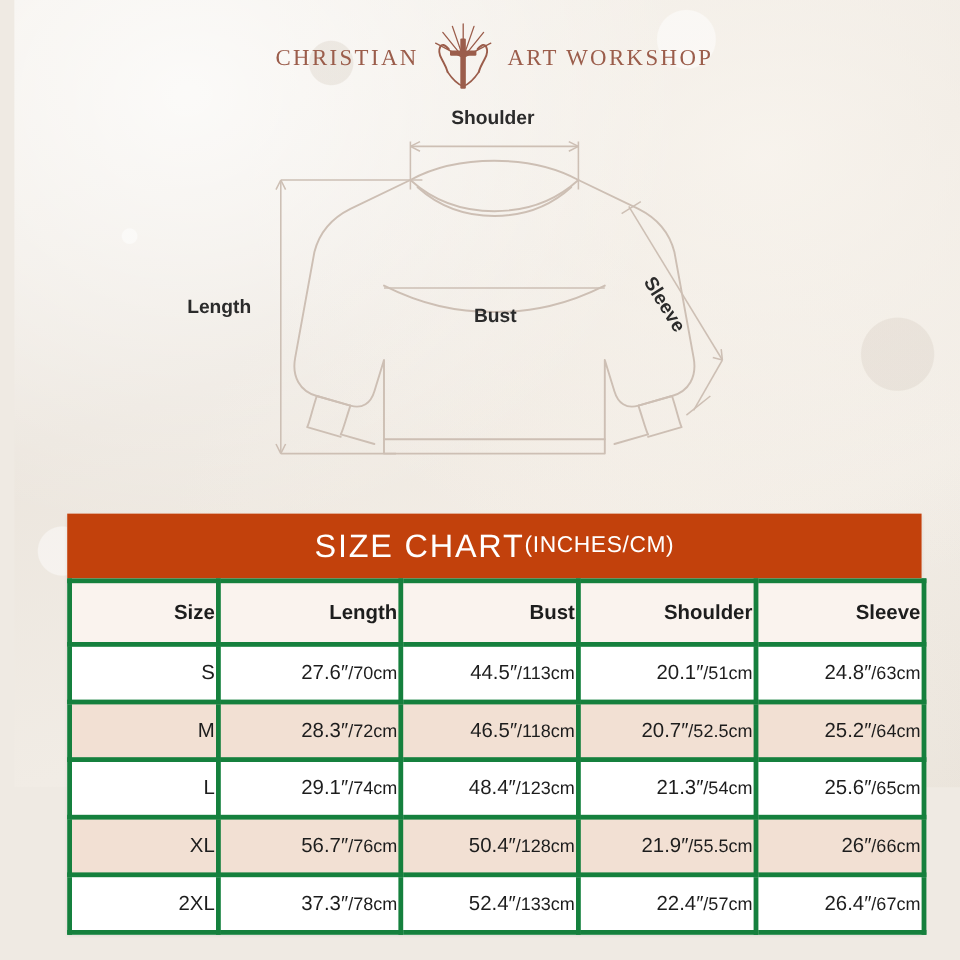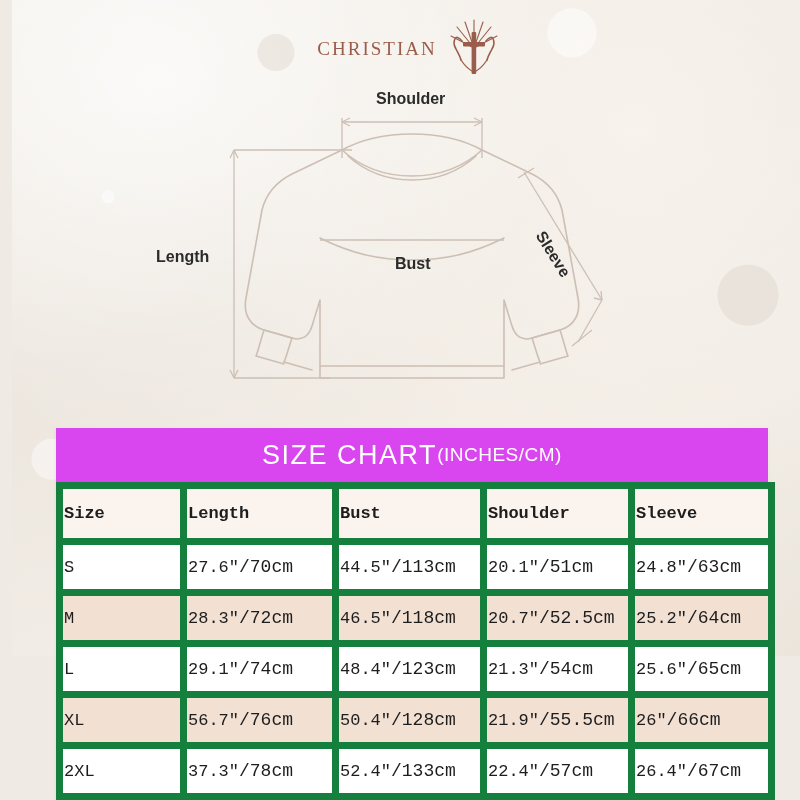--- a/index.html
+++ b/index.html
@@ -99,21 +99,21 @@
   .chart {
     position: absolute;
     left: 44px;
     top: 428px;
     width: 712px;
     background: #ffffff;
     box-shadow: 0 1px 3px rgba(0,0,0,0.08);
   }
   .chart-title {
     height: 54px;
-    background: #d946ef;
+    background: #c2410c;
     display: flex;
     align-items: center;
     justify-content: center;
     color: #ffffff;
     white-space: nowrap;
   }
   .chart-title .t-main {
     font-family: "Liberation Sans", sans-serif;
     font-size: 27px;
     letter-spacing: 1.5px;
@@ -123,40 +123,40 @@
     font-size: 19px;
     letter-spacing: 0.5px;
   }
   table.size-table {
     border-collapse: collapse;
     width: 712px;
     table-layout: fixed;
   }
   table.size-table th,
   table.size-table td {
-    border: 7px solid #15803d;
-    text-align: left;
-    font-family: Liberation Mono, monospace;
+    border: 4px solid #15803d;
+    text-align: right;
+    font-family: Liberation Sans, sans-serif;
     color: #1d1d1d;
   }
   table.size-table th {
     height: 47px;
     font-size: 17px;
     font-weight: bold;
     background: #faf3ee;
   }
   table.size-table td {
     height: 42px;
     font-size: 16.5px;
   }
   table.size-table tr.odd td { background: #ffffff; }
   table.size-table tr.even td { background: #f2e0d3; }
   table.size-table td.size-cell { font-size: 17px; }
   .val-in { font-size: 17px; }
-  .val-cm { font-size: 18px; }
+  .val-cm { font-size: 15px; }
 
   .chart-note {
     position: absolute;
     left: 44px;
     top: 744px;
     width: 712px;
     text-align: center;
     font-family: "Liberation Sans", sans-serif;
     font-size: 14.5px;
     color: #2b2b2b;
@@ -188,20 +188,21 @@
         <g stroke="#9b5d4b" stroke-width="1.6" stroke-linecap="round" fill="none">
           <path d="M21 23 C 14 14, 11 24, 15 31 C 17 35, 19 38, 20 42"></path>
           <path d="M45 23 C 52 14, 55 24, 51 31 C 49 35, 47 38, 46 42"></path>
         </g>
         <g stroke="#9b5d4b" stroke-width="1.3" stroke-linecap="round" fill="none">
           <path d="M20 42 C 24 48, 28 52, 33 54"></path>
           <path d="M46 42 C 42 48, 38 52, 33 54"></path>
         </g>
       </svg>
     </span>
+    <span class="brand-word small-caps">ART WORKSHOP</span>
   </div>
 
   <div class="diagram">
     <svg width="800" height="340" viewBox="0 0 800 340">
       <g stroke="#cdbfb4" stroke-width="1.6" fill="none" stroke-linecap="round" stroke-linejoin="round">
 
         <path d="M330 72
                  C 352 60, 378 56, 400 56
                  C 422 56, 448 60, 470 72
                  L 520 96

